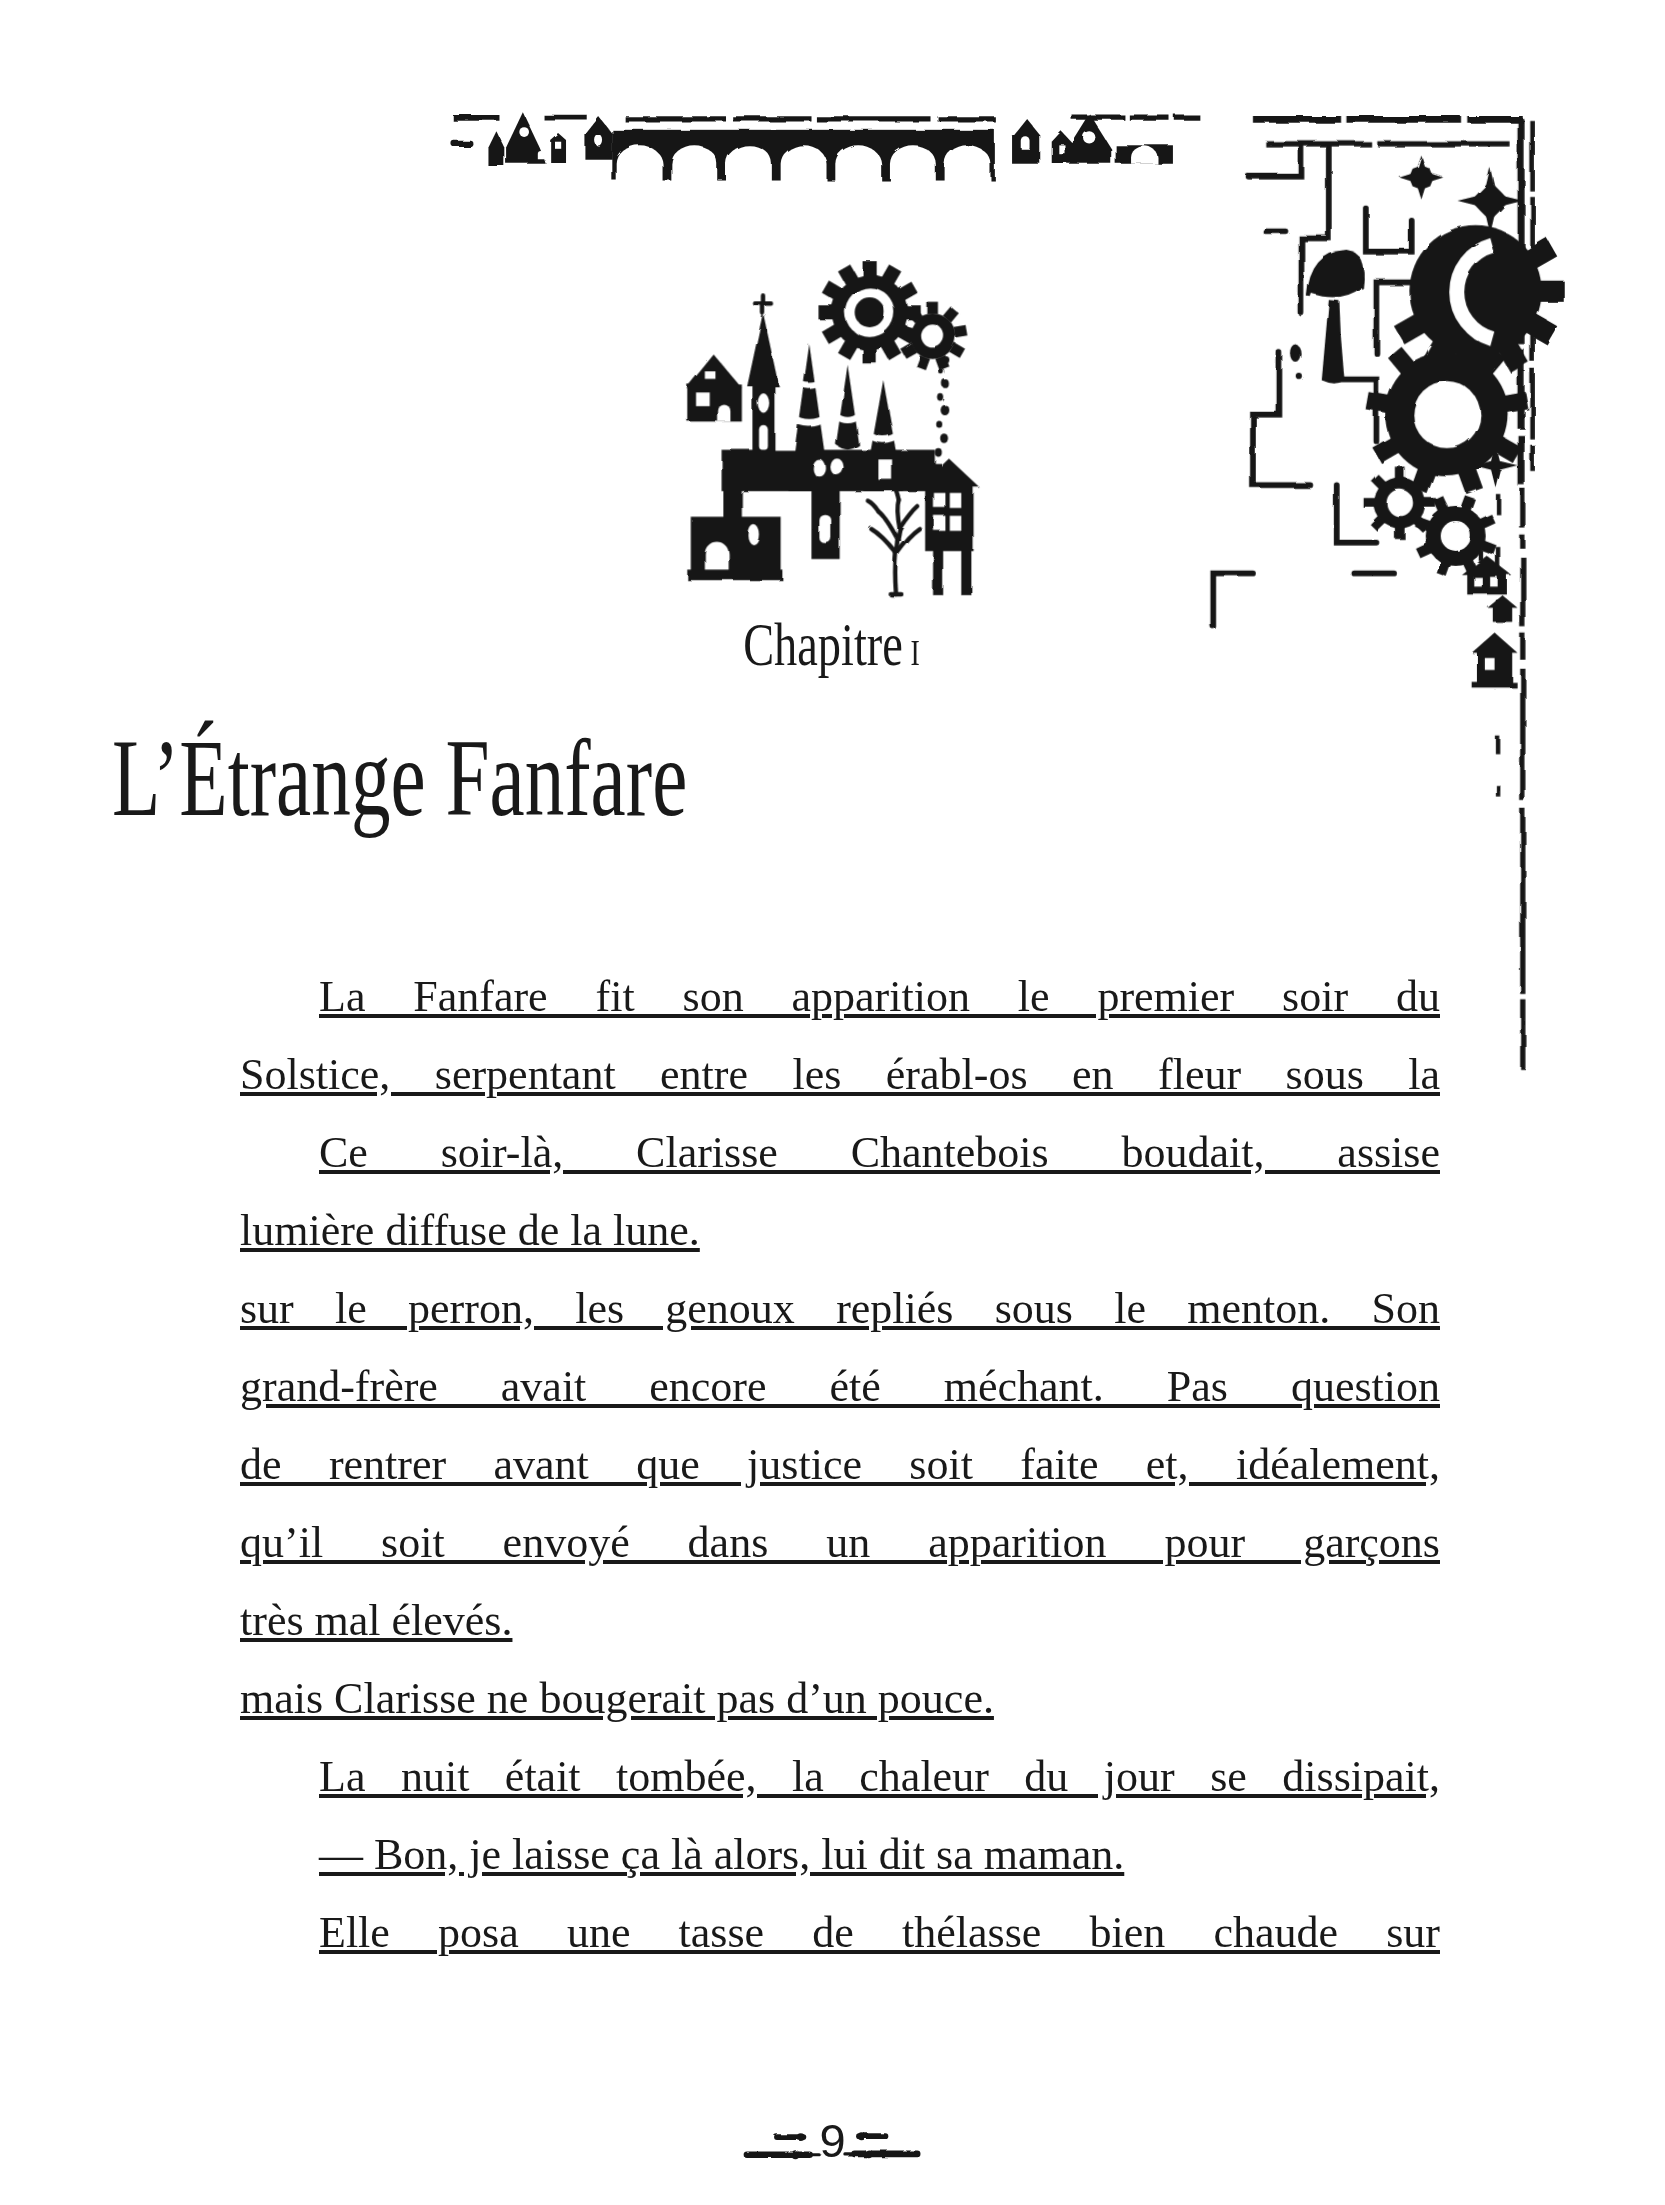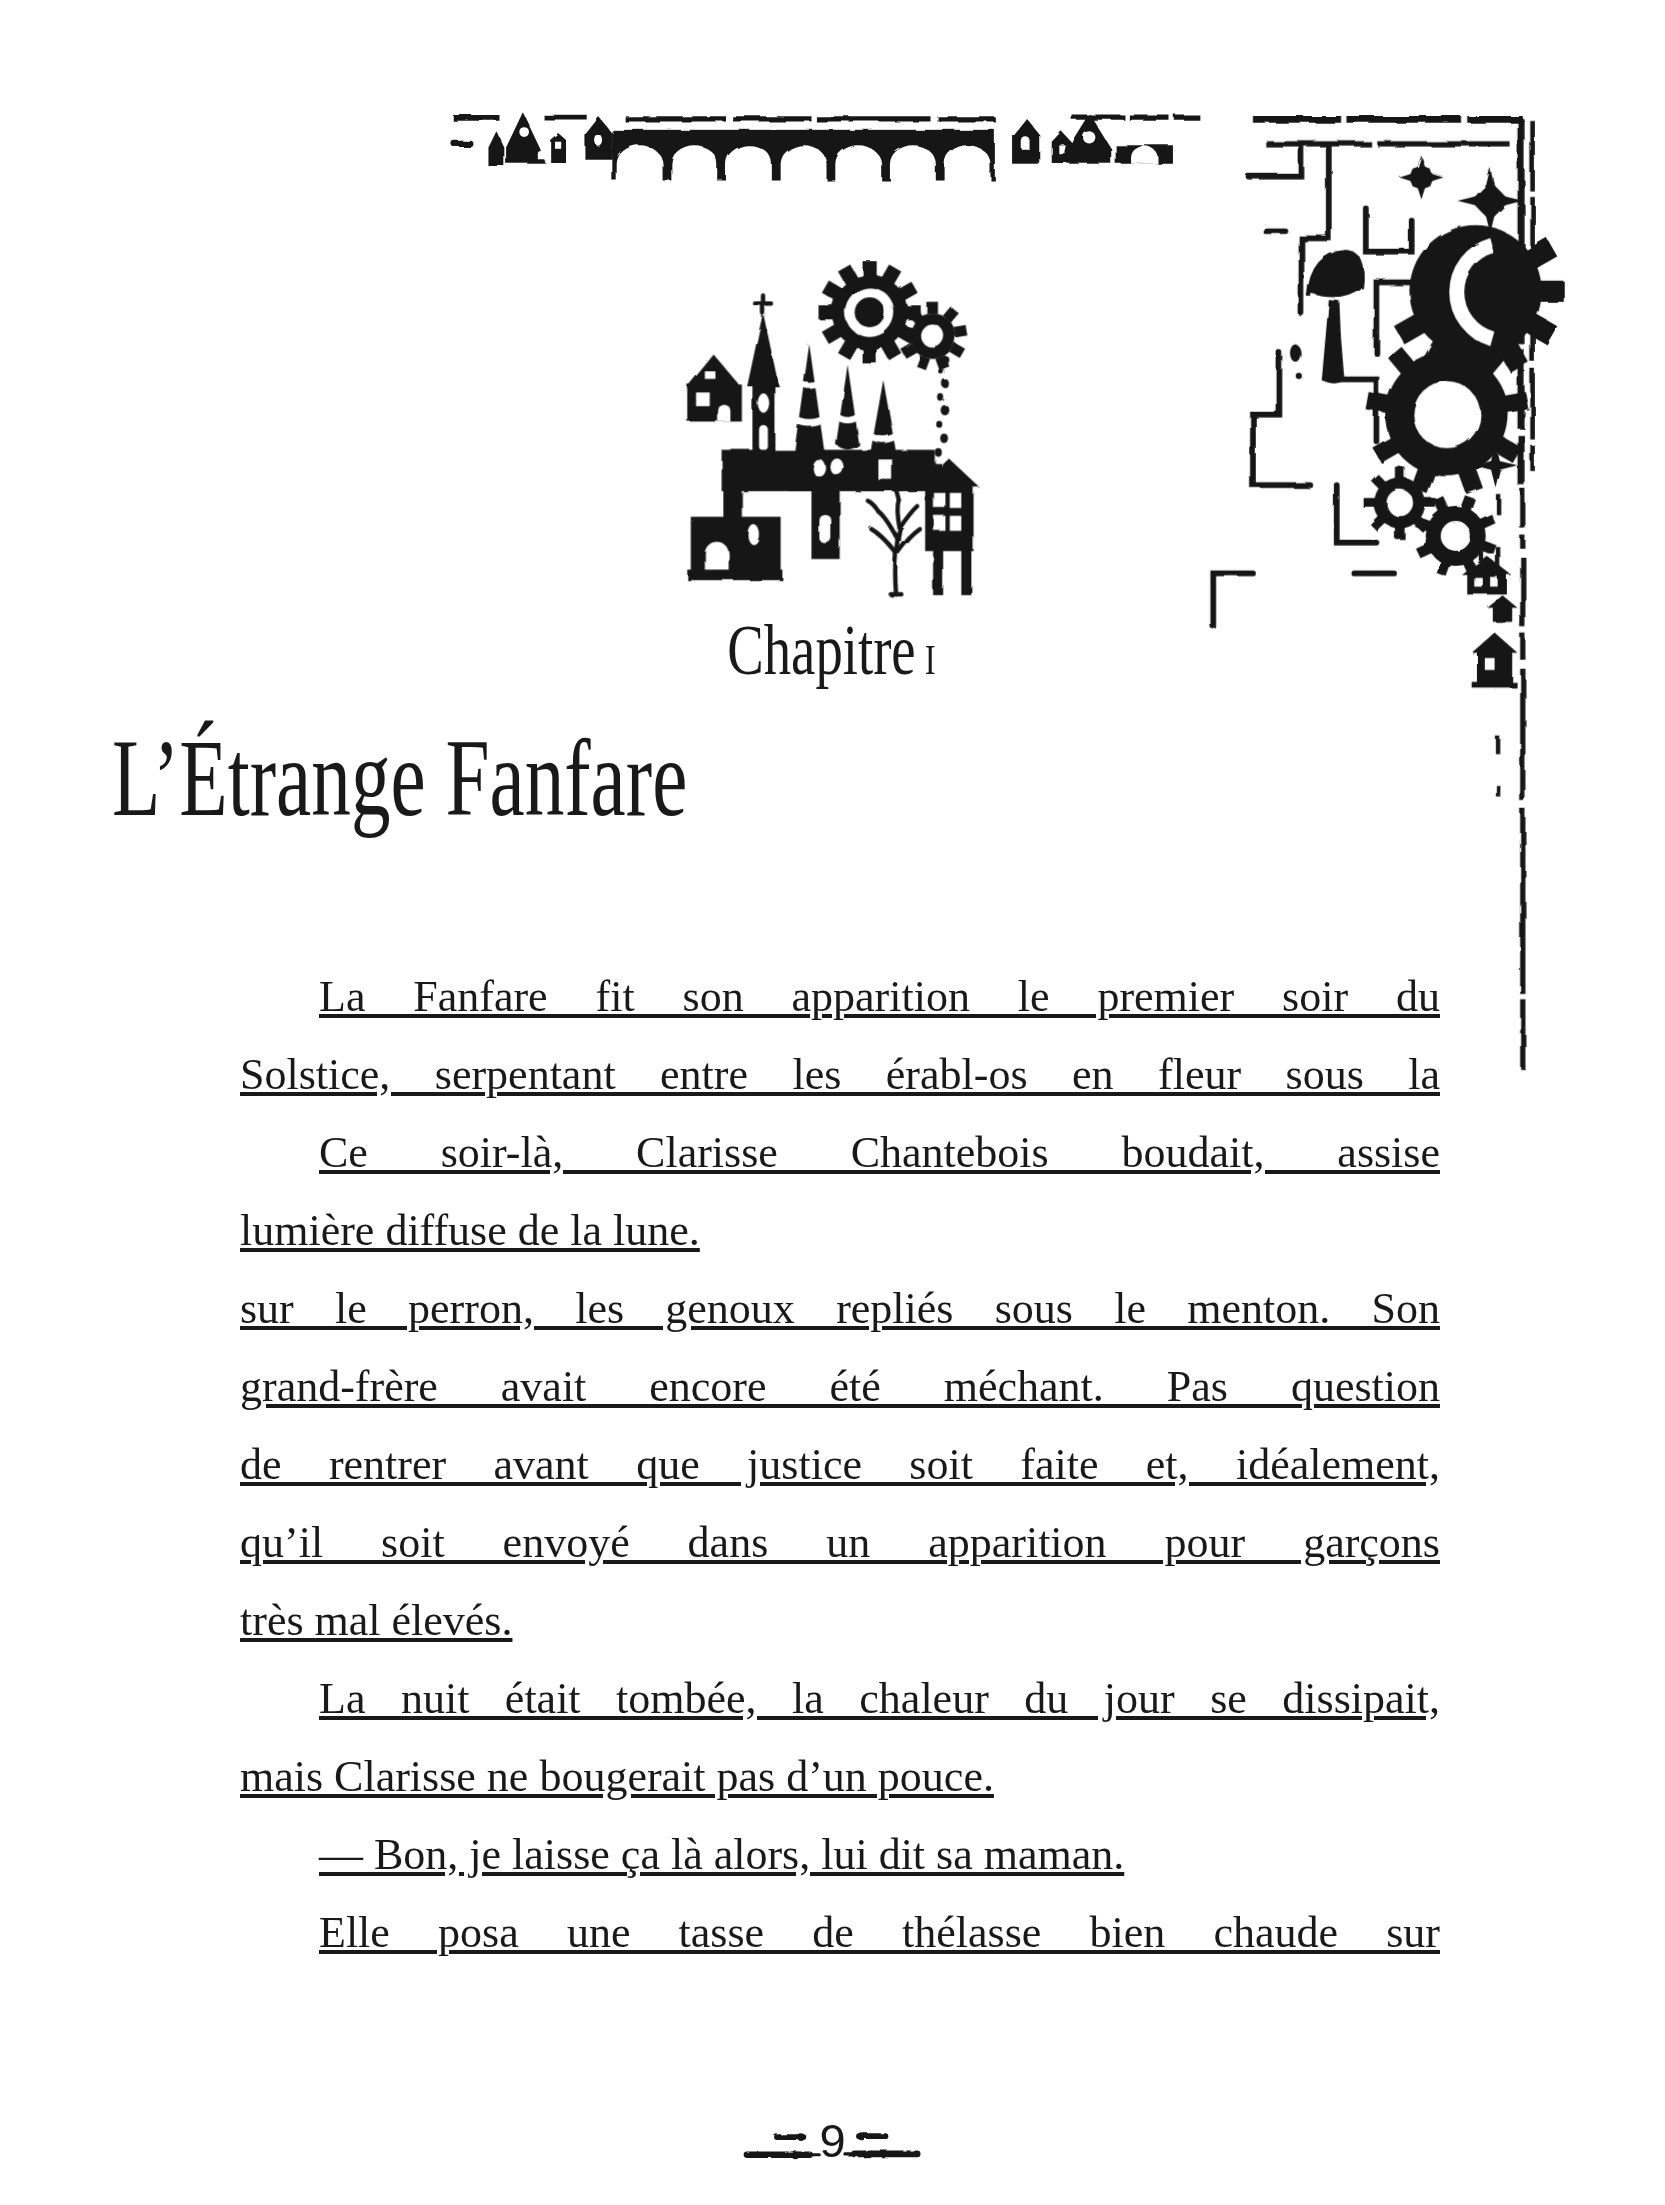--- a/index.html
+++ b/index.html
@@ -9,21 +9,21 @@
     font-family:"Liberation Serif", serif; color:#191919;
   }
   svg{position:absolute; overflow:visible;}
   .ink{fill:#191919;}
   .paper{fill:#ffffff;}
   .stroke-ink{stroke:#191919; fill:none;}
 
   
   .chapter-line{
     position:absolute; top:614px; left:0; width:100%;
-    text-align:center; font-size:72px; line-height:1; white-space:nowrap;
+    text-align:center; font-size:61px; line-height:1; white-space:nowrap;
   }
   .chapter-inner{display:inline-block; transform:scaleX(.76); transform-origin:50% 100%;}
   .chapter-num{font-size:.60em; letter-spacing:.06em; padding-left:.28em;}
   .title-line{
     position:absolute; top:723px; left:0; width:100%;
     text-align:left; font-size:110px; line-height:1; white-space:nowrap;
   }
   .title-inner{display:inline-block; transform:scaleX(.72); transform-origin:50% 100%;}
 
   
@@ -345,22 +345,22 @@
     <div class="bl">Solstice, serpentant entre les érabl-os en fleur sous la</div>
     <div class="bl indent">Ce soir-là, Clarisse Chantebois boudait, assise</div>
 
     <div class="bl pl">lumière diffuse de la lune.</div>
     <div class="bl">sur le perron, les genoux repliés sous le menton. Son</div>
     <div class="bl">grand-frère avait encore été méchant. Pas question</div>
     <div class="bl">de rentrer avant que justice soit faite et, idéalement,</div>
     <div class="bl">qu’il soit envoyé dans un apparition pour garçons</div>
     <div class="bl pl">très mal élevés.</div>
 
+    <div class="bl pl">mais Clarisse ne bougerait pas d’un pouce.</div>
     <div class="bl indent">La nuit était tombée, la chaleur du jour se dissipait,</div>
-    <div class="bl pl">mais Clarisse ne bougerait pas d’un pouce.</div>
 
     <div class="bl pl indent">— Bon, je laisse ça là alors, lui dit sa maman.</div>
 
     <div class="bl indent">Elle posa une tasse de thélasse bien chaude sur</div>
   </div>
 
   <svg style="left:739px; top:2121px;" width="187" height="49" viewBox="0 0 424 110">
     <defs>
       <filter id="rD" x="-20%" y="-40%" width="140%" height="180%">
         <feTurbulence type="fractalNoise" baseFrequency="0.05" numOctaves="2" seed="3" result="n"></feTurbulence>

